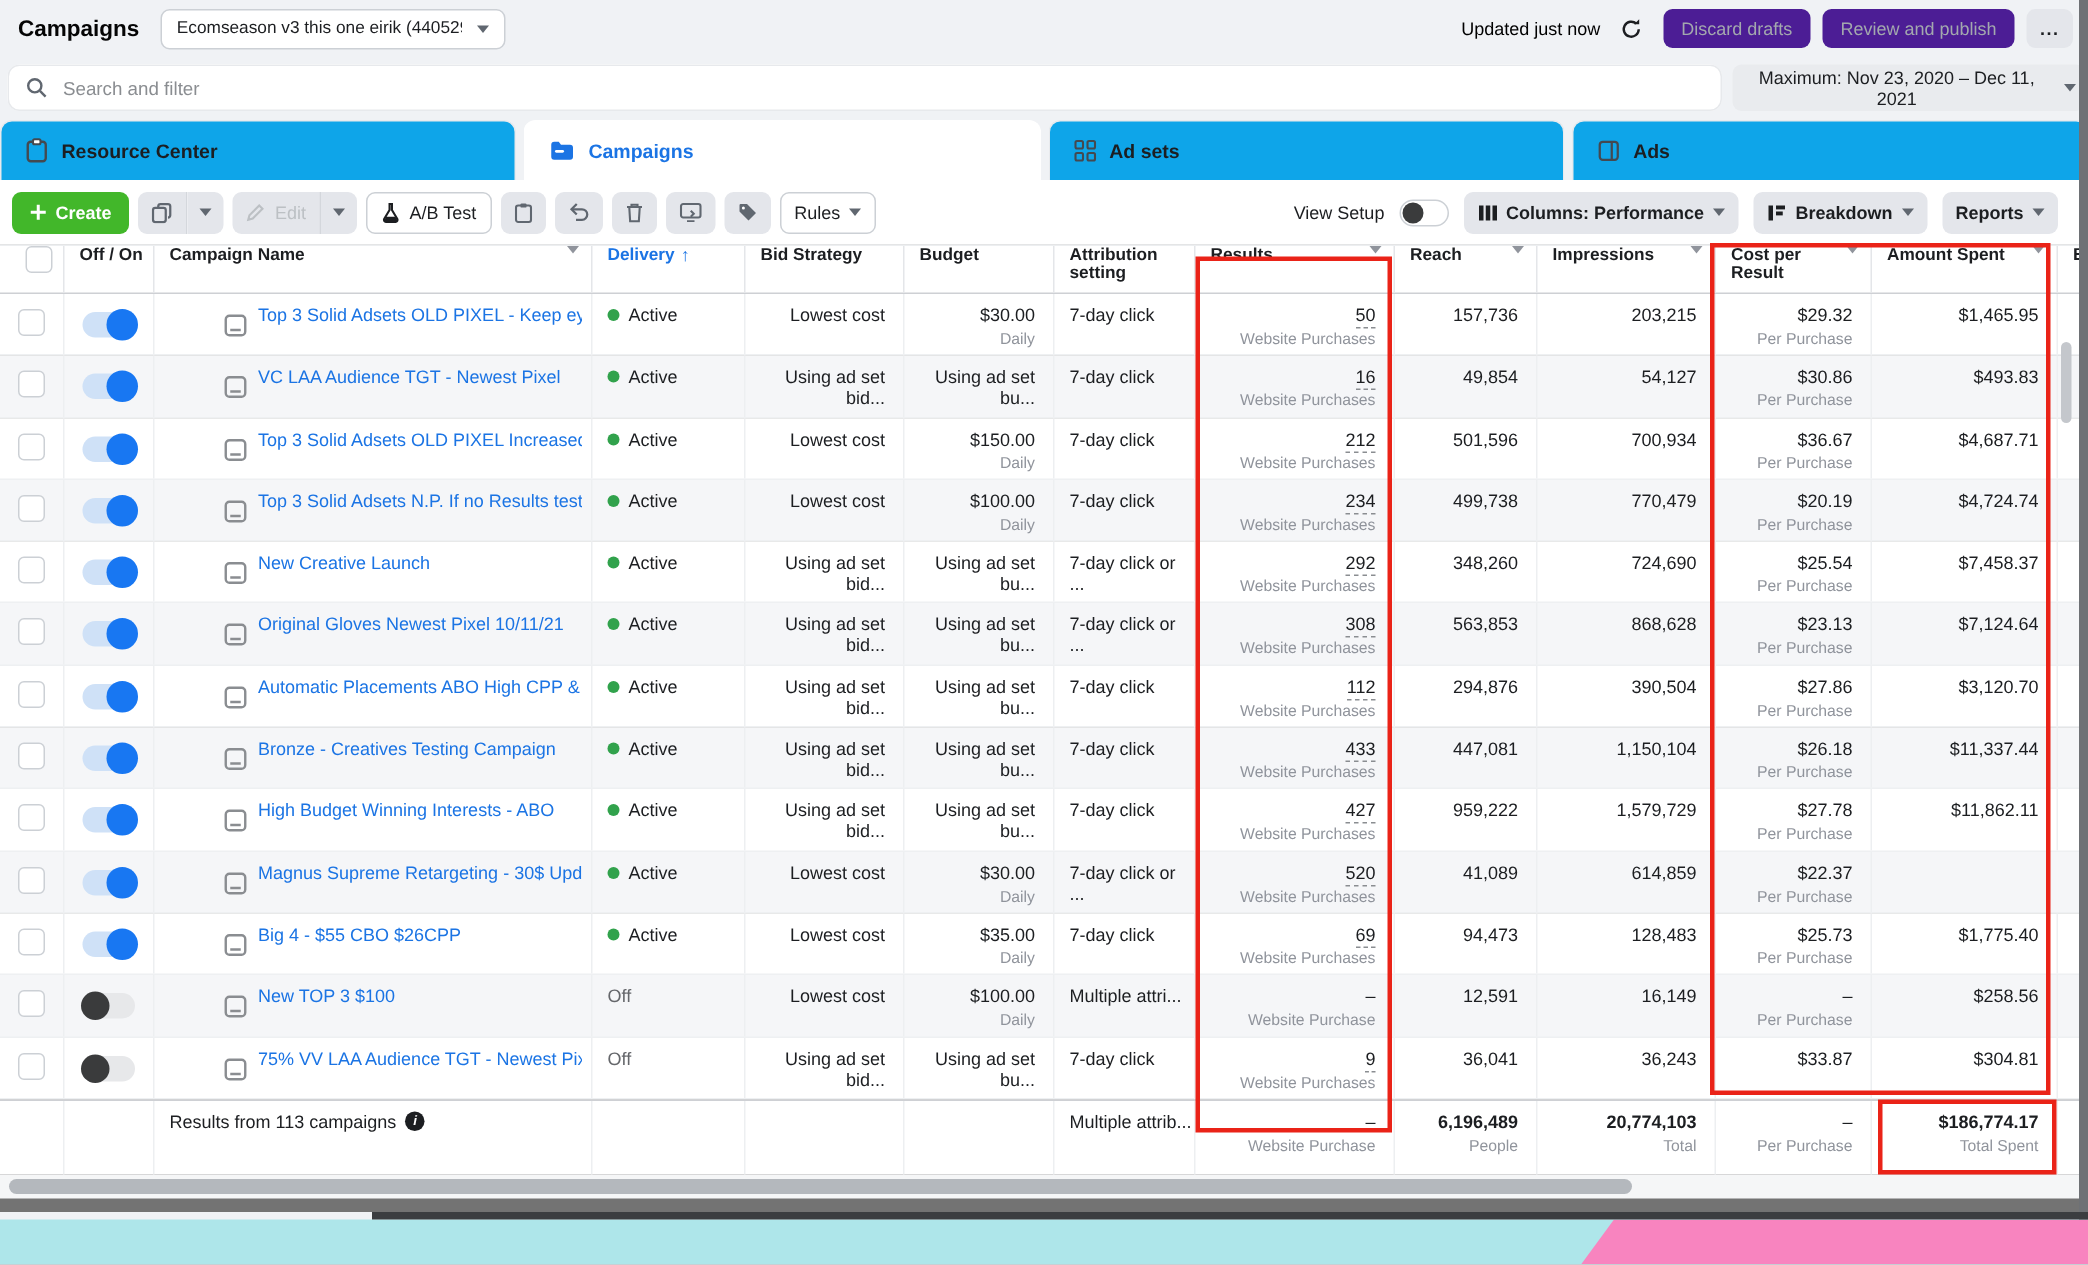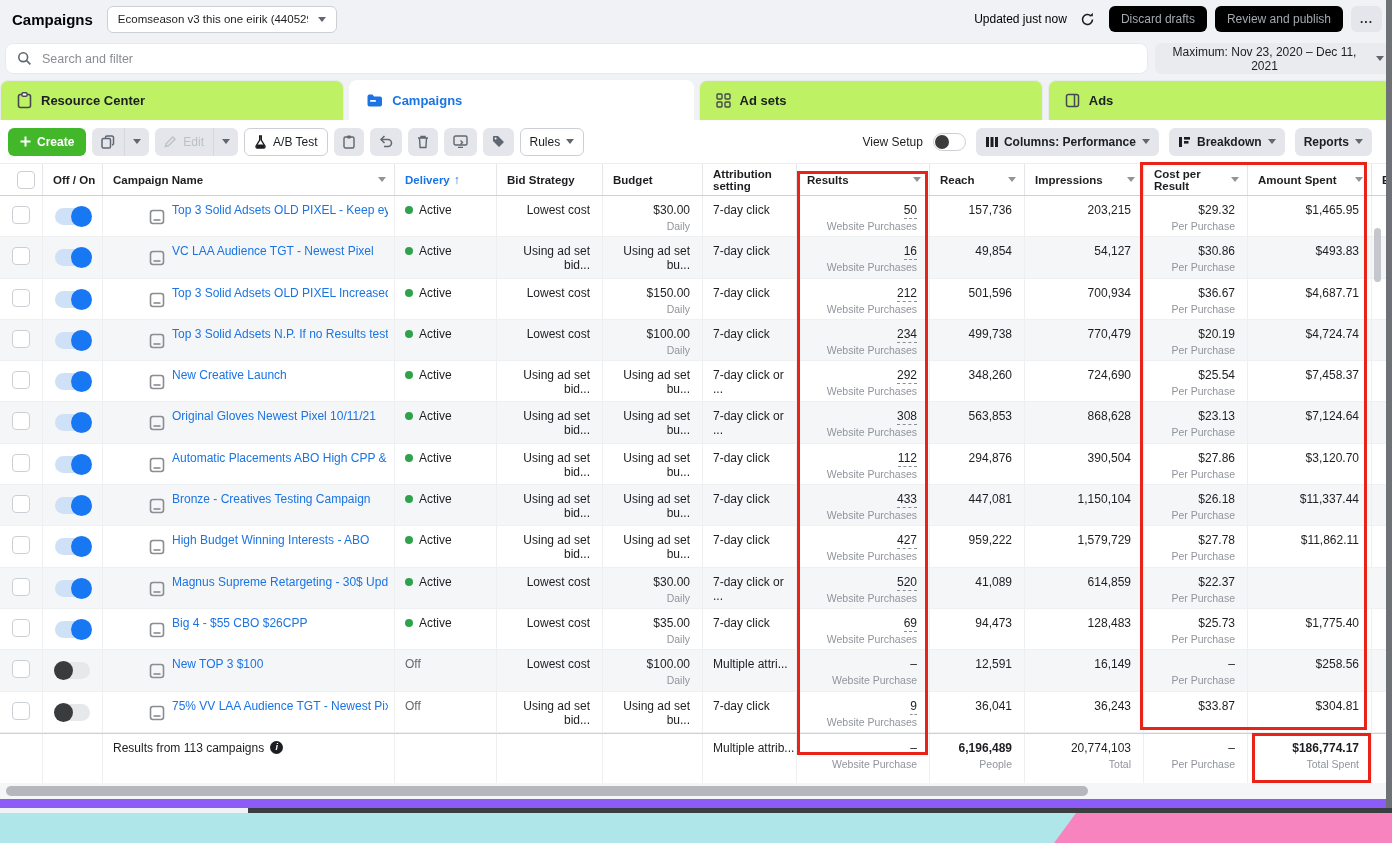--- a/index.html
+++ b/index.html
@@ -8,56 +8,56 @@
 
   
   .topbar{position:absolute;left:0;top:0;width:1392px;height:38px;display:flex;align-items:center;}
   .page-title{font-size:15px;font-weight:700;color:#050505;margin-left:12px;}
   .account-select{margin-left:14px;height:27px;display:flex;align-items:center;gap:10px;background:#fff;border:1px solid #ccd0d5;border-radius:6px;padding:0 10px;font-size:11.5px;color:#1c1e21;max-width:230px;}
   .account-select span{white-space:nowrap;overflow:hidden;}
   .top-right{margin-left:auto;display:flex;align-items:center;gap:8px;margin-right:10px;}
   .updated{font-size:12px;color:#000000;}
   .iconbtn{width:26px;height:26px;border:none;background:transparent;display:flex;align-items:center;justify-content:center;cursor:pointer;}
   .btn{height:26px;border:none;border-radius:6px;padding:0 12px;font-size:12px;display:flex;align-items:center;justify-content:center;cursor:pointer;}
-  .btn.disabled{background:#000000;color:#a3a8ae;}
+  .btn.disabled{background:#4c1d95;color:#a3a8ae;}
   .btn.more{background:#e4e6eb;color:#1c1e21;font-weight:700;letter-spacing:1px;padding:0 9px;}
 
   
   .search-row{position:absolute;left:0;top:38px;width:1392px;height:42px;}
   .searchbox{position:absolute;left:5px;top:5px;width:1143px;height:31px;background:#fff;border-radius:8px;display:flex;align-items:center;padding:0 12px;gap:10px;box-shadow:0 0 0 1px #e7e9ec inset;}
   .searchbox .ph{font-size:12.5px;color:#8a8d91;}
   .date-range{position:absolute;left:1155px;top:5px;width:235px;height:31px;background:#e9ebee;border:none;border-radius:6px;display:flex;align-items:center;justify-content:center;gap:8px;font-size:12px;color:#1c1e21;cursor:pointer;}
 
   
   .tabs{position:absolute;left:0;top:80px;width:1392px;height:40px;display:flex;gap:5px;}
-  .tab{flex:1;height:40px;border-radius:8px 8px 0 0;background:#bef264;border:1px solid #e8eaed;border-bottom:none;display:flex;align-items:center;padding-left:16px;gap:9px;font-size:13px;font-weight:700;color:#1c1e21;cursor:pointer;}
+  .tab{flex:1;height:40px;border-radius:8px 8px 0 0;background:#0ea5e9;border:1px solid #e8eaed;border-bottom:none;display:flex;align-items:center;padding-left:16px;gap:9px;font-size:13px;font-weight:700;color:#1c1e21;cursor:pointer;}
   .tab.active{background:#fff;color:#1b74e4;border-color:#fff;}
 
   
-  .panel{position:absolute;left:0;top:120px;width:1392px;height:688px;background:#8b5cf6;}
+  .panel{position:absolute;left:0;top:120px;width:1392px;height:688px;background:#737373;}
 
   
   .toolbar{position:absolute;left:0;top:0;width:1392px;height:43px;display:flex;align-items:center;padding:0 8px;gap:6px;background:#fff;}
   .tb{height:28px;border-radius:6px;background:#e4e6eb;border:none;display:flex;align-items:center;gap:6px;padding:0 9px;font-size:12px;font-weight:700;color:#1c1e21;cursor:pointer;}
   .tb.white{background:#fff;border:1px solid #ccd0d5;font-weight:400;}
   .tb.create{background:#42b72a;color:#fff;padding:0 12px;}
   .tb.seg-caret{border-radius:0 6px 6px 0;padding:0 8px;}
   .tb.seg-main{border-radius:6px 0 0 6px;border-right:1px solid #d4d7dc;}
   .tb .dis{color:#bcc0c4;font-weight:400;}
   .group{display:flex;}
   .caret{width:0;height:0;border-left:4px solid transparent;border-right:4px solid transparent;border-top:5px solid #606770;display:inline-block;}
   .toolbar-right{margin-left:auto;display:flex;align-items:center;gap:10px;margin-right:12px;}
   .vs-label{font-size:12px;color:#1c1e21;}
   .vs-toggle{position:relative;width:33px;height:18px;border-radius:10px;background:#fff;border:1px solid #ccd0d5;cursor:pointer;}
   .vs-toggle .knob{position:absolute;left:1px;top:1px;width:14px;height:14px;border-radius:50%;background:#3a3b3c;}
 
   
   .grid{display:grid;grid-template-columns:43px 60px 292px 102px 106px 100px 94px 133px 95px 119px 104px 124px minmax(0,1fr);}
   .thead{position:absolute;left:0;top:43px;width:1392px;height:33px;border-bottom:1px solid #ced0d4;border-top:1px solid #eceef0;background:#fff;}
-  .thead .hc{display:flex;align-items:center;padding-left:10px;font-size:11.5px;font-weight:700;color:#1c1e21;border-right:1px solid #e4e6e9;line-height:12px;overflow:hidden;}
+  .thead .hc{display:flex;padding-left:10px;font-size:11.5px;font-weight:700;color:#1c1e21;border-right:1px solid #e4e6e9;line-height:12px;overflow:hidden;}
   .thead .hc .caret{margin-left:auto;margin-right:8px;border-top-color:#90949c;}
   .thead .hc.blue{color:#1b74e4;}
   .arrow-up{color:#1b74e4;font-size:12px;margin-left:4px;}
 
   .tbody{position:absolute;left:0;top:76px;width:1392px;height:537px;overflow:hidden;}
   .row{height:41.3px;border-bottom:1px solid #eef0f2;background:#fff;}
   .row.alt{background:#f5f6f8;}
   .cell{border-right:1px solid #edeff1;padding-top:7px;font-size:12px;color:#1c1e21;overflow:hidden;position:relative;}
   .cell.num{text-align:right;padding-right:12px;}
   .cell .sub{font-size:10.5px;color:#90949c;margin-top:3px;}
@@ -895,21 +895,21 @@
       <div class="cell c-attr"><span>Multiple attrib...</span></div>
       <div class="cell num">
           <div>–</div>
           <div class="sub">Website Purchase</div>
         </div>
       <div class="cell num">
           <div style="font-weight:700;text-align:right;">6,196,489</div>
           <div class="sub">People</div>
         </div>
       <div class="cell num">
-          <div style="font-weight:400;">20,774,103</div>
+          <div style="font-weight:700;">20,774,103</div>
           <div class="sub">Total</div>
         </div>
       <div class="cell num">
           <div>–</div>
           <div class="sub">Per Purchase</div>
         </div>
       <div class="cell num">
           <div style="font-weight:700;">$186,774.17</div>
           <div class="sub">Total Spent</div>
         </div>

